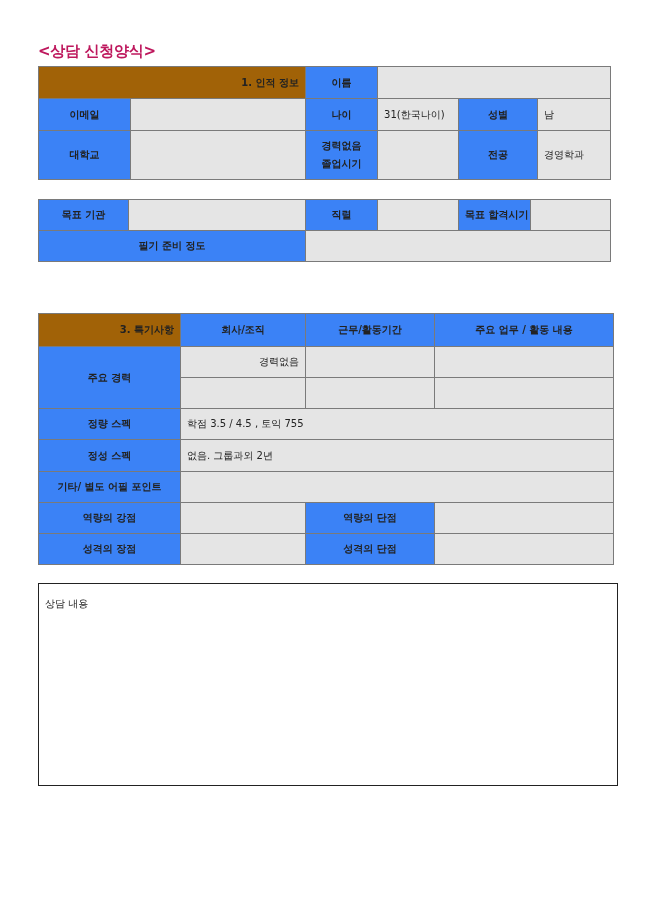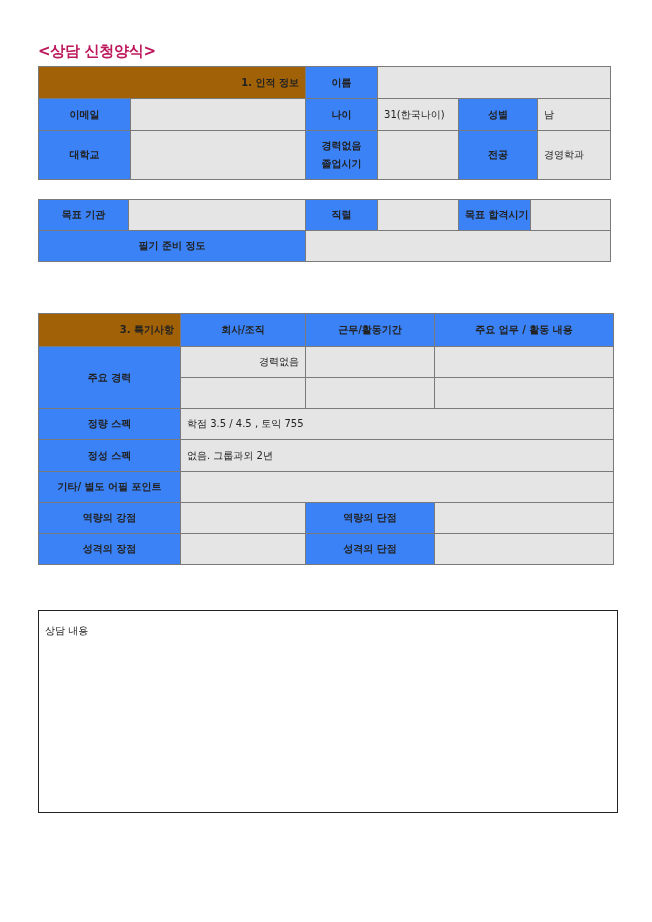--- a/index.html
+++ b/index.html
@@ -10,21 +10,21 @@
   td { border:1px solid #7a7a7a; padding:0 6px; font-size:10px; height:30px; box-sizing:border-box; vertical-align:middle; overflow:hidden; white-space:nowrap; }
   td.lbl { background:#3b82f6; font-weight:bold; text-align:center; }
   td.sec { background:#a16207; font-weight:bold; text-align:right; }
   td.val { background:#e5e5e5; }
   td.c { text-align:right; }
   table.outer { border:1.5px solid #222; }
   .t1 { left:38px; top:66px; width:572px; }
   .t2 { left:38px; top:199px; width:572px; }
   .t3 { left:38px; top:313px; width:575px; }
   .two-line { line-height:18px; }
-  .memo { position:absolute; left:38px; top:610px; width:580px; height:203px; border:1.5px solid #222; box-sizing:border-box; }
+  .memo { position:absolute; left:38px; top:583px; width:580px; height:203px; border:1.5px solid #222; box-sizing:border-box; }
   .memo-label { position:absolute; left:6px; top:13px; font-size:10px; color:#222; }
 </style>
 </head>
 <body>
 
 <div class="title">&lt;상담 신청양식&gt;</div>
 
 <table class="t1 outer">
   <colgroup>
       <col style="width:92px">

